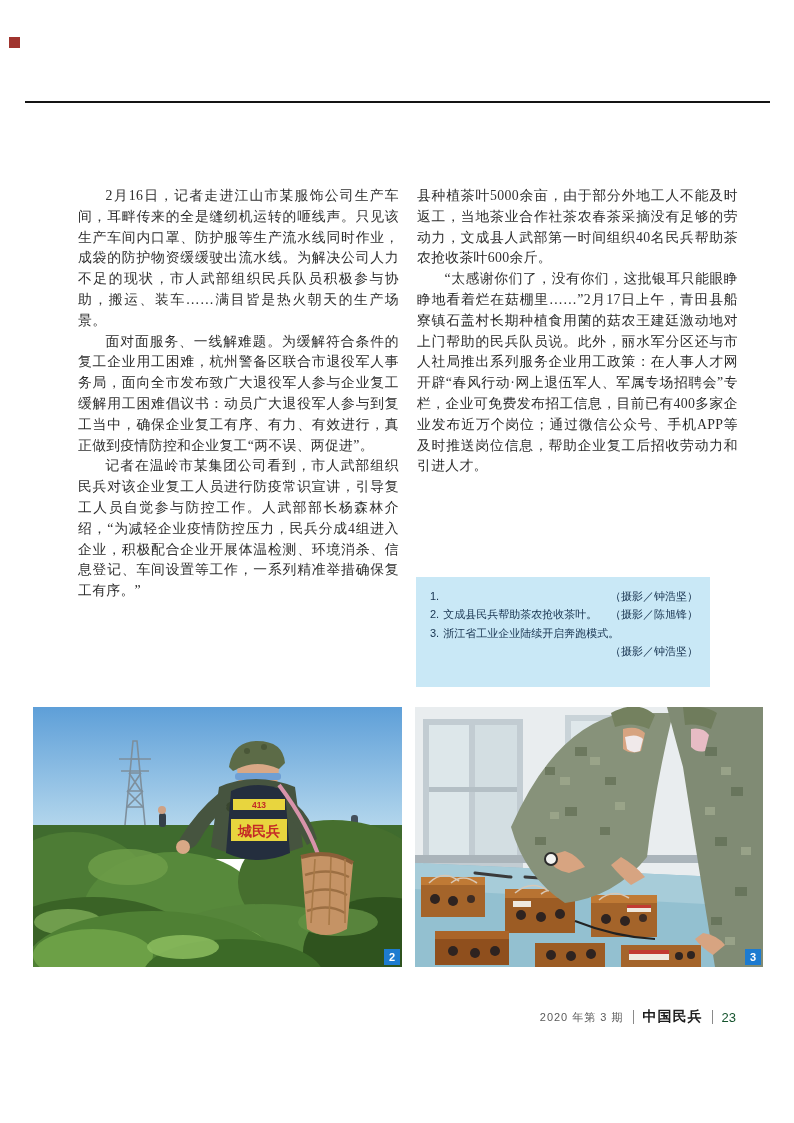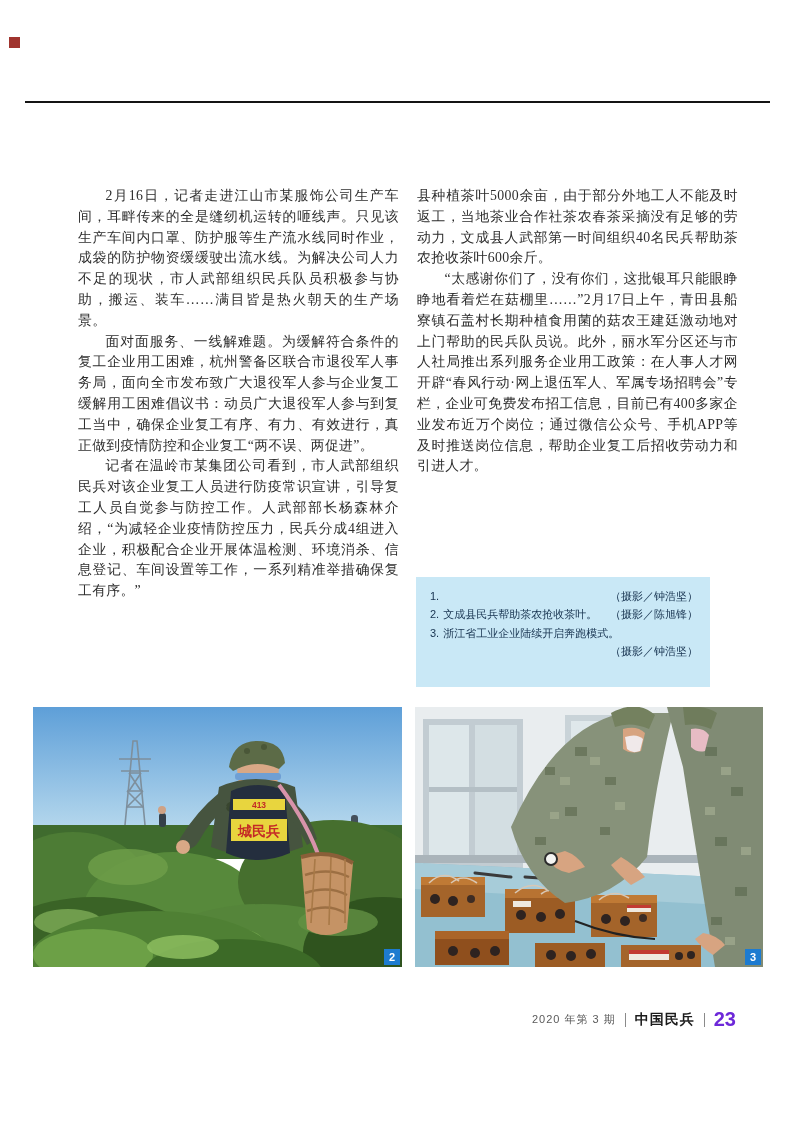--- a/index.html
+++ b/index.html
@@ -35,21 +35,21 @@
   .photo svg{display:block;}
   .photo-badge{position:absolute;right:2px;bottom:2px;width:16px;height:16px;background:#1d7bd0;
                color:#ffffff;font-family:"Liberation Sans","DejaVu Sans",sans-serif;font-size:11px;
                font-weight:bold;display:flex;align-items:center;justify-content:center;}
 
   .footer{position:absolute;right:58px;top:1008px;display:flex;align-items:center;
           font-family:"Liberation Sans","DejaVu Sans",sans-serif;}
   .footer .issue{font-size:11px;color:#5a5a5a;letter-spacing:1px;}
   .footer .sep{width:1px;height:14px;background:#8a8a8a;margin:0 9px;}
   .footer .magazine{font-size:14px;color:#1c1c1c;font-weight:bold;letter-spacing:1px;}
-  .footer .pagenum{font-size:20px;color:#6d28d9;font-weight:bold;}
+  .footer .pagenum{font-size:13px;color:#14532d;font-weight:normal;}
 </style>
 </head>
 <body>
 
 <div class="page">
 
   <div class="corner-mark" style="background: rgb(160, 52, 46);"></div>
 
   <div class="top-rule"></div>
 

